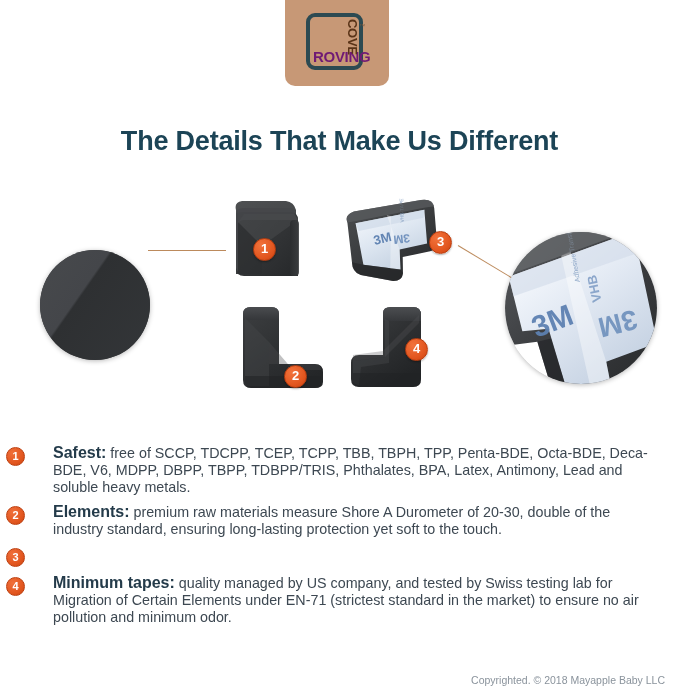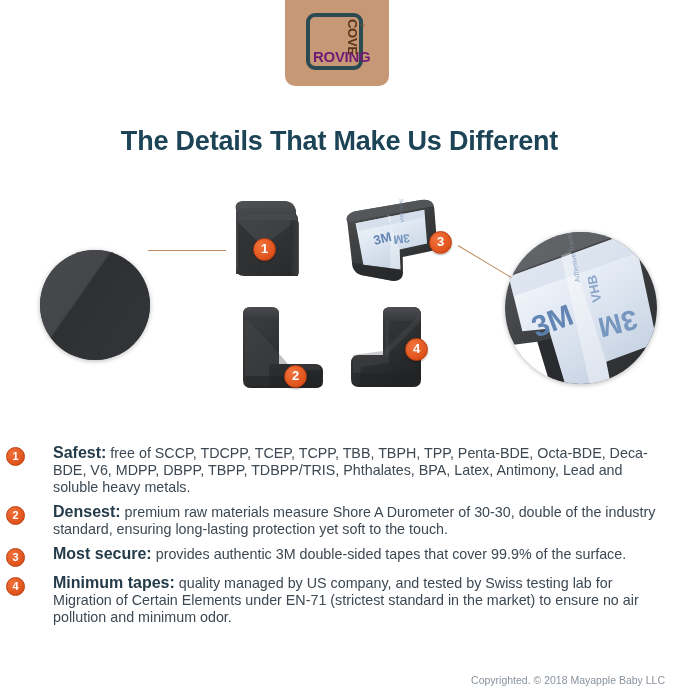--- a/index.html
+++ b/index.html
@@ -384,29 +384,26 @@
   <div class="feature-row">
     <div class="badge-list">1</div>
     <div class="feature-text">
       <span class="feature-label">Safest:</span><span> free of SCCP, TDCPP, TCEP, TCPP, TBB, TBPH, TPP, Penta-BDE, Octa-BDE, Deca-BDE, V6, MDPP, DBPP, TBPP, TDBPP/TRIS, Phthalates, BPA, Latex, Antimony, Lead and soluble heavy metals.</span>
     </div>
   </div>
 
   <div class="feature-row">
     <div class="badge-list">2</div>
     <div class="feature-text">
-      <span class="feature-label">Densest:</span><span> premium raw materials measure Shore A Durometer of 30-30, double of the industry standard, ensuring long-lasting protection yet soft to the touch.</span>
+      <span class="feature-label">Elements:</span><span> premium raw materials measure Shore A Durometer of 20-30, double of the industry standard, ensuring long-lasting protection yet soft to the touch.</span>
     </div>
   </div>
 
   <div class="feature-row">
     <div class="badge-list">3</div>
-    <div class="feature-text">
-      <span class="feature-label">Most secure:</span><span> provides authentic 3M double-sided tapes that cover 99.9% of the surface.</span>
-    </div>
   </div>
 
   <div class="feature-row">
     <div class="badge-list">4</div>
     <div class="feature-text">
       <span class="feature-label">Minimum tapes:</span><span> quality managed by US company, and tested by Swiss testing lab for Migration of Certain Elements under EN-71 (strictest standard in the market) to ensure no air pollution and minimum odor.</span>
     </div>
   </div>
 
 </div>

